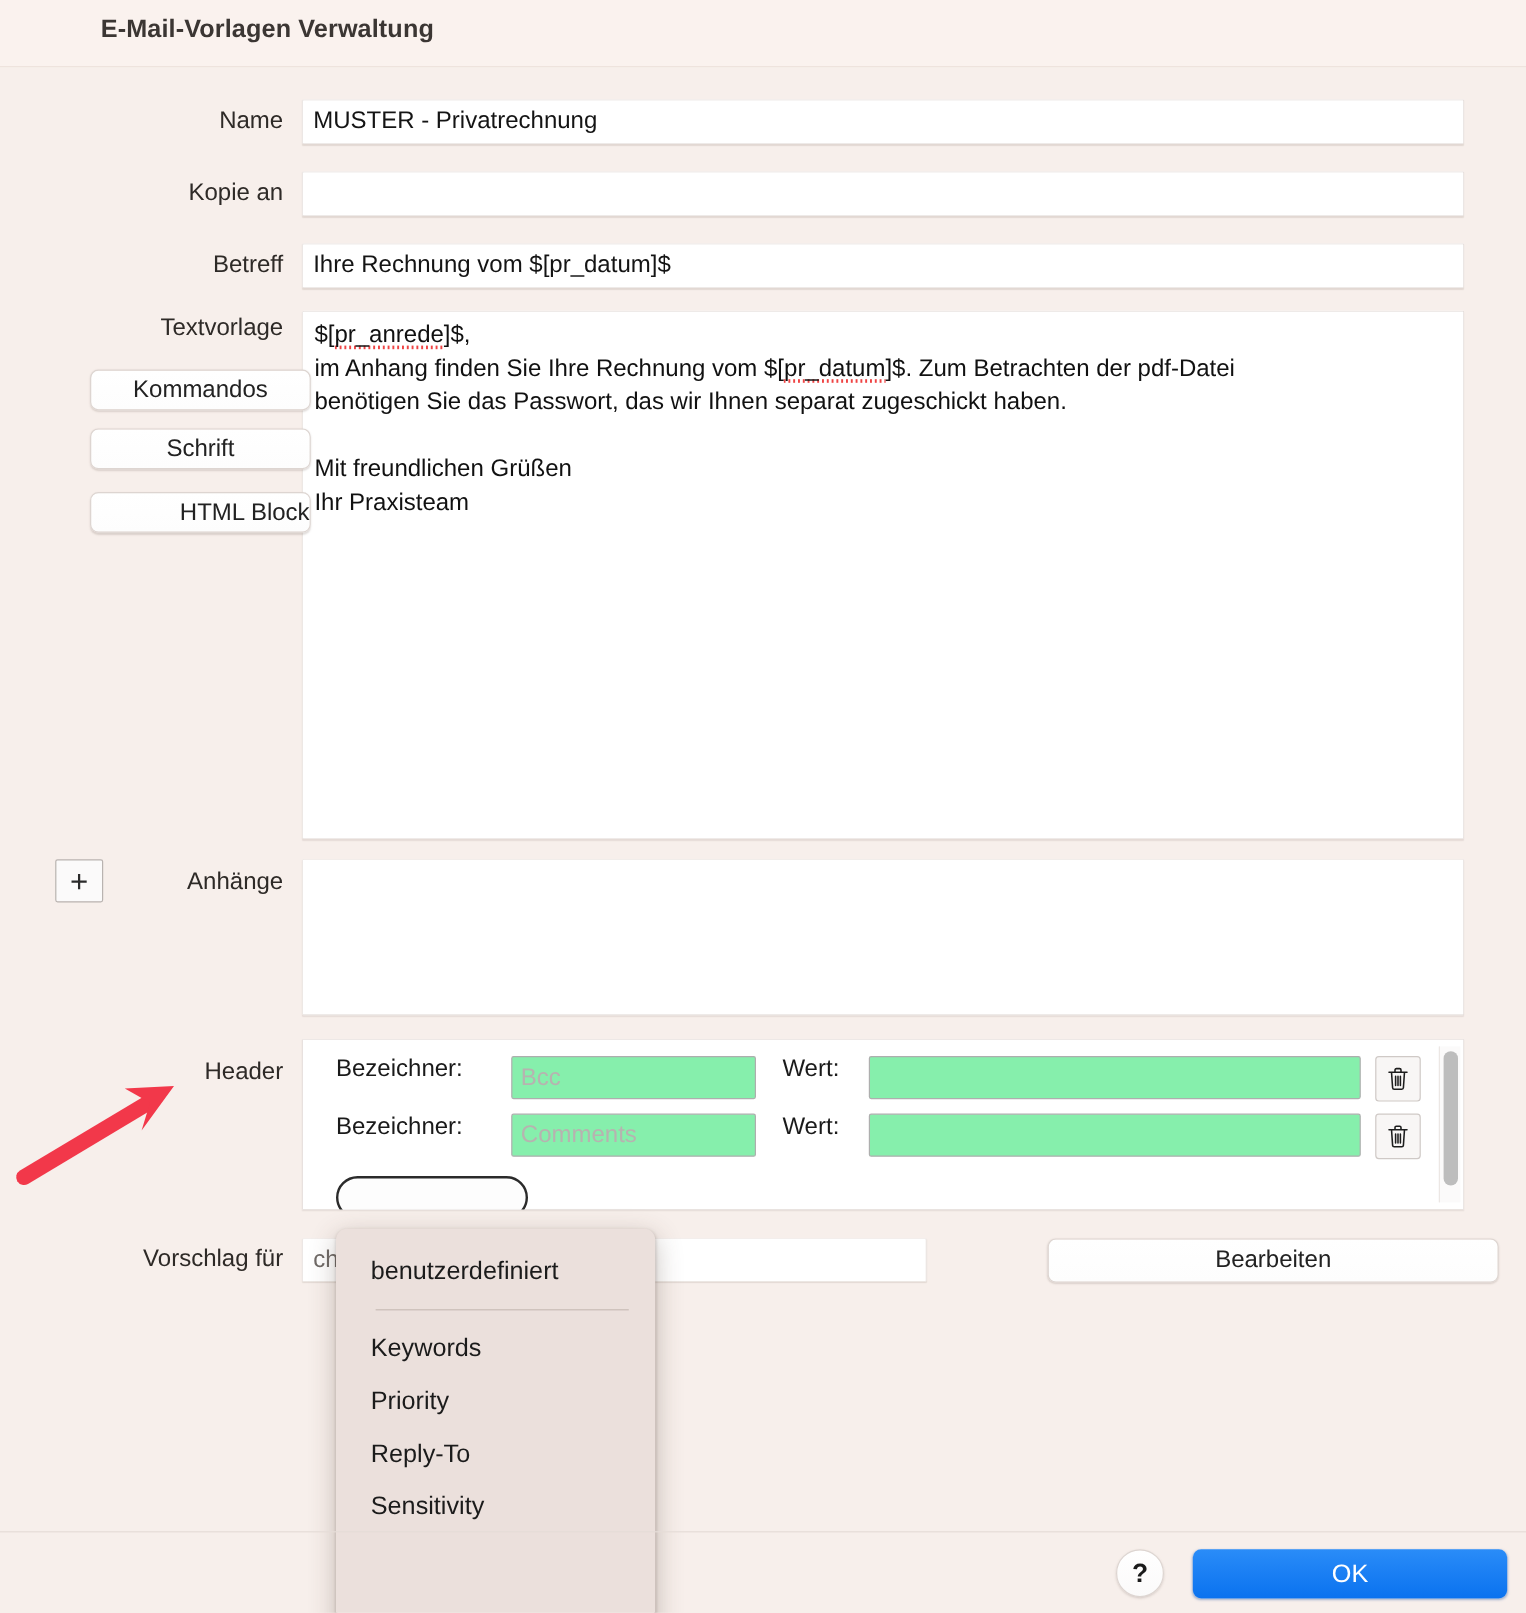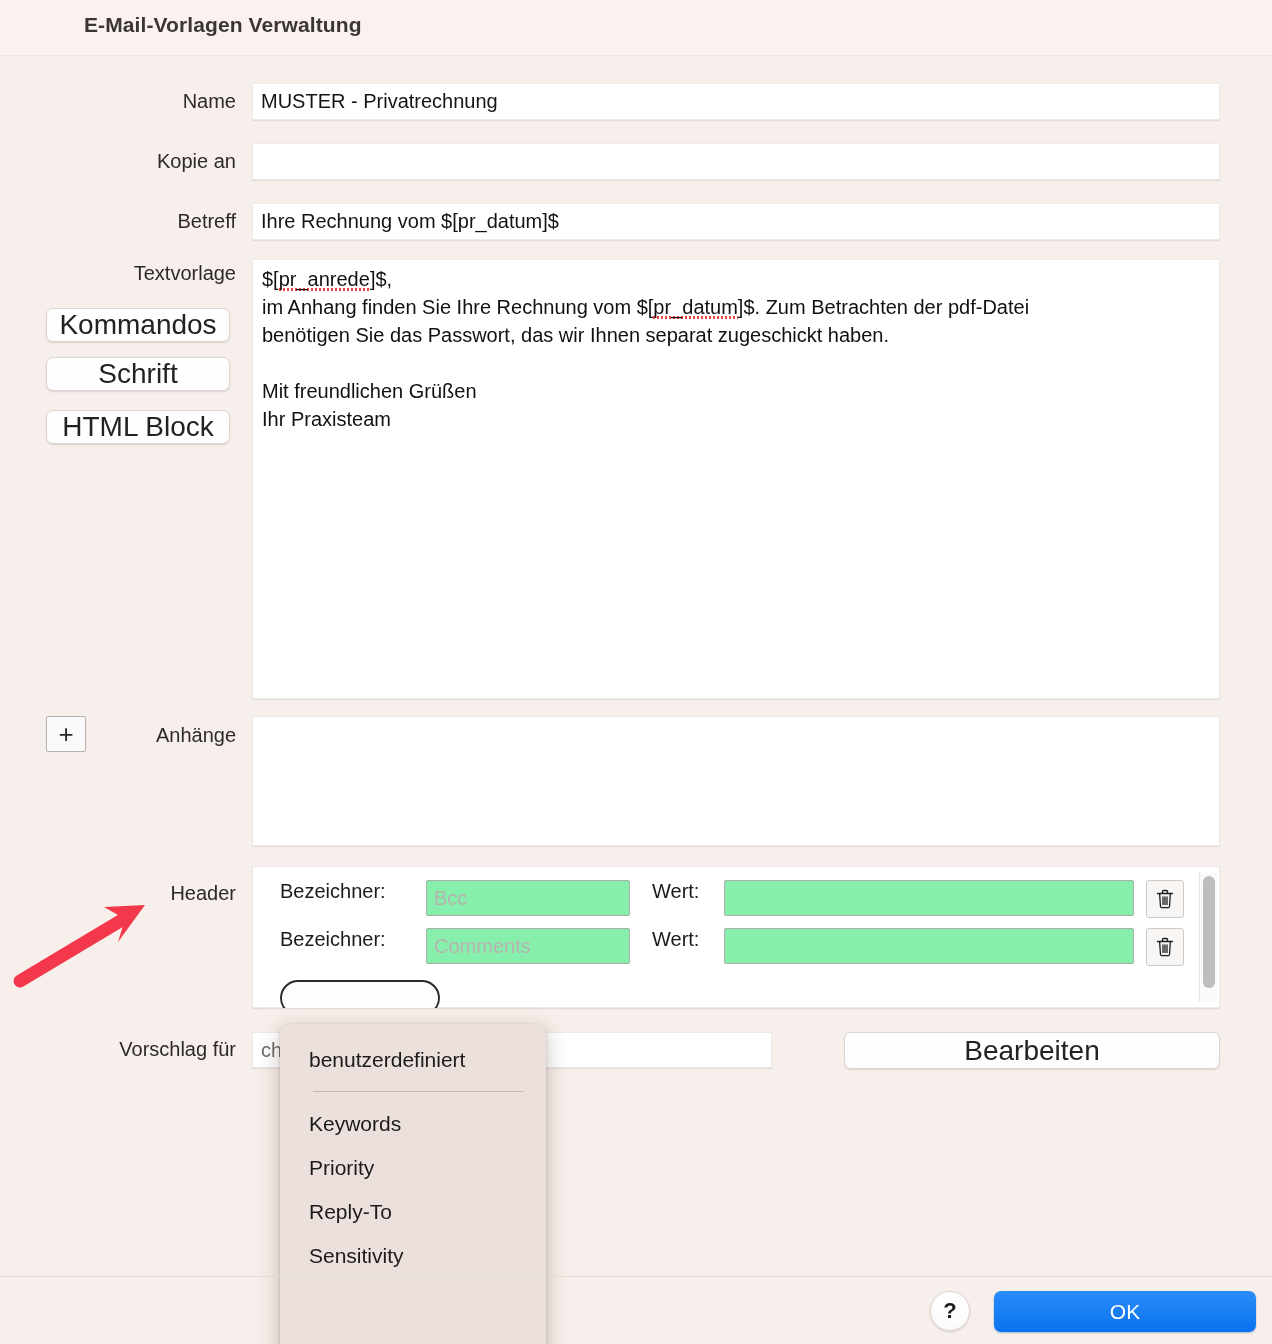--- a/index.html
+++ b/index.html
@@ -82,25 +82,26 @@
   }
 
   
   .pbtn {
     position: absolute;
     background: linear-gradient(#ffffff, #fdfdfd);
     border: 0.5px solid #ddd5d1;
     border-radius: 7px;
     box-shadow: 0 1px 1.5px rgba(120,100,90,0.22);
     font-family: "Liberation Sans", sans-serif;
-    font-size: 28px;
+    font-size: 20px;
     color: #222;
     text-align: center;
     cursor: default;
     padding: 0;
+    margin-left: 29px;
   }
 
   
   .plusbtn {
     position: absolute; left: 46px; top: 716px;
     width: 40px; height: 36px;
     background: #fbfafa;
     border: 1.5px solid #b9b3b0;
     border-radius: 2px;
     display: flex; align-items: center; justify-content: center;
@@ -238,21 +239,21 @@
   <div class="bigbox" style="left:252px; top:259px; width:968px; height:440px;"></div>
   <div class="tpl-text"><span>$[</span><span class="sp">pr_anrede</span><span>]$,</span>
 <span>im Anhang finden Sie Ihre Rechnung vom $[</span><span class="sp">pr_datum</span><span>]$. Zum Betrachten der pdf-Datei</span>
 <span>benötigen Sie das Passwort, das wir Ihnen separat zugeschickt haben.</span>
 
 <span>Mit freundlichen Grüßen</span>
 <span>Ihr Praxisteam</span></div>
 
   <button class="pbtn" style="left:46px; top:308px; width:184px; height:34px;">Kommandos</button>
   <button class="pbtn" style="left:46px; top:357px; width:184px; height:34px;">Schrift</button>
-  <button class="pbtn" style="left:46px; top:410px; width:184px; height:34px;">HTML Block</button>
+  <button class="pbtn" style="left:46px; top:410px; width:184px; height:34px;text-align:right;">HTML Block</button>
 
   <div class="plusbtn">
     <span>+</span>
   </div>
   <div class="lbl" style="top:724px;">Anhänge</div>
   <div class="bigbox" style="left:252px; top:716px; width:968px; height:130px;"></div>
 
   <div class="lbl" style="top:882px;">Header</div>
 
   <div id="header-panel">

